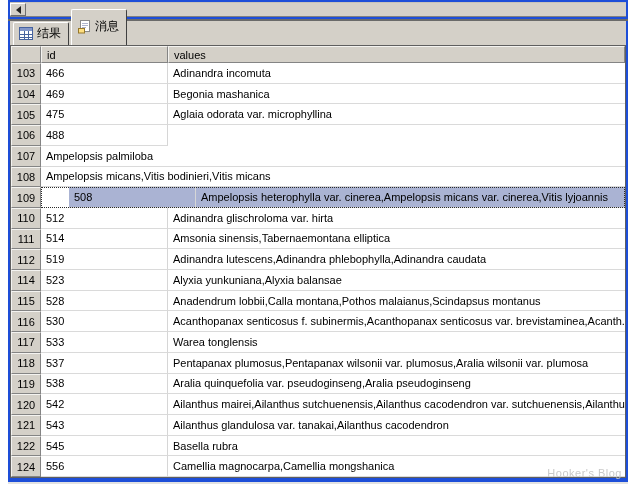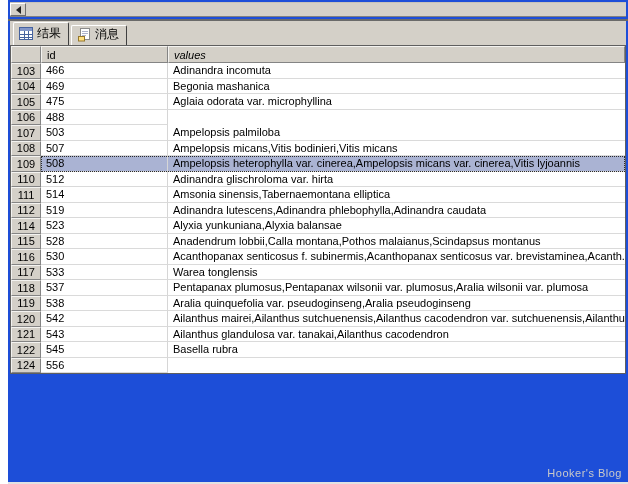--- a/index.html
+++ b/index.html
@@ -31,56 +31,56 @@
     position:absolute; left:2px; top:21px; width:616px; height:24px;
     background:#d4d0c8; display:flex; align-items:flex-end; padding-left:3px;
   }
   .tab {
     display:flex; align-items:center; gap:4px; height:21px; padding:0 7px 2px 5px;
     background:#d4d0c8; font-size:12px; color:#000; position:relative;
     border-top:1px solid #fff; border-left:1px solid #fff; border-right:1px solid #404040;
     border-top-left-radius:2px; border-top-right-radius:2px;
   }
   .tab.active { height:23px; z-index:2; }
-  .tab.inactive { height:20px; margin-left:2px; }
+  .tab.inactive { height:36px; margin-left:2px; }
   .tab .icon { display:inline-flex; }
   
   .grid {
-    position:absolute; left:2px; top:45px; width:616px; height:329px;
+    position:absolute; left:2px; top:45px; width:616px; height:433px;
     background:#fff; border:1px solid #5f5f5f; display:flex; flex-direction:column;
   }
   .gridhead { display:flex; height:17px; flex:0 0 17px; }
   .hcell {
     background:#d4d0c8; font-size:11px; color:#000;
     border-top:1px solid #f4f3f0; border-left:1px solid #f4f3f0;
     border-right:1px solid #848484; border-bottom:1px solid #848484;
     display:flex; align-items:center; padding-left:5px; overflow:hidden;
   }
   .corner { width:30px; flex:0 0 30px; padding-left:0; }
   .col-id { width:127px; flex:0 0 127px; }
-  .col-values { flex:1;font-style:italic; }
+  .col-values { flex:1; }
   .rows { flex:1; display:flex; flex-direction:column; }
   .row { flex:1; display:flex; min-height:0; }
   .rowhead {
     width:30px; flex:0 0 30px; background:#d4d0c8; font-size:11px; color:#000;
     border-top:1px solid #f4f3f0; border-left:1px solid #f4f3f0;
     border-right:1px solid #848484; border-bottom:1px solid #848484;
     display:flex; align-items:center; justify-content:center;
   }
   .row-cells { flex:1; display:flex; min-width:0; }
   .cell {
     font-size:11px; color:#000; background:#fff;
     border-right:1px solid #d6d6d6; border-bottom:1px solid #dadada;
     display:flex; align-items:center; padding-left:5px;
     white-space:nowrap; overflow:hidden; min-width:0;
   }
   .cell.id { width:127px; flex:0 0 127px; }
   .cell.values { flex:1; border-right:none; }
   .row-cells.selected .cell { background:#aab3d3; }
-  .row-cells.selected { outline:1px dotted #2b2b2b; outline-offset:-1px; }
+  .row-cells.selected { outline:1px dotted #2b2b2b; outline-offset:-1px;padding-left:28px; }
   
   .watermark {
     position:absolute; right:12px; bottom:3px; font-size:11px; color:#c9c9c9;
     letter-spacing:0.5px; z-index:5; pointer-events:none;
   }
 </style>
 </head>
 <body>
 
 <div class="frame">
@@ -156,29 +156,27 @@
   <div class="row">
     <div class="rowhead">106</div>
     <div class="row-cells">
       <div class="cell id">488</div>
     </div>
   </div>
 
   <div class="row">
     <div class="rowhead">107</div>
     <div class="row-cells">
-      <div class="cell id">503</div>
       <div class="cell values">Ampelopsis palmiloba</div>
     </div>
   </div>
 
   <div class="row">
     <div class="rowhead">108</div>
     <div class="row-cells">
-      <div class="cell id">507</div>
       <div class="cell values">Ampelopsis micans,Vitis bodinieri,Vitis micans</div>
     </div>
   </div>
 
   <div class="row">
     <div class="rowhead">109</div>
     <div class="row-cells selected">
       <div class="cell id">508</div>
       <div class="cell values">Ampelopsis heterophylla var. cinerea,Ampelopsis micans var. cinerea,Vitis lyjoannis</div>
     </div>
@@ -279,19 +277,20 @@
       <div class="cell id">545</div>
       <div class="cell values">Basella rubra</div>
     </div>
   </div>
 
 
   <div class="row">
     <div class="rowhead">124</div>
     <div class="row-cells">
       <div class="cell id">556</div>
+      <div class="cell values">Camellia magnocarpa,Camellia mongshanica</div>
     </div>
   </div>
 </div>
   </div>
 
   <div class="watermark">Hooker's Blog</div>
 </div>
 
 </body></html>

